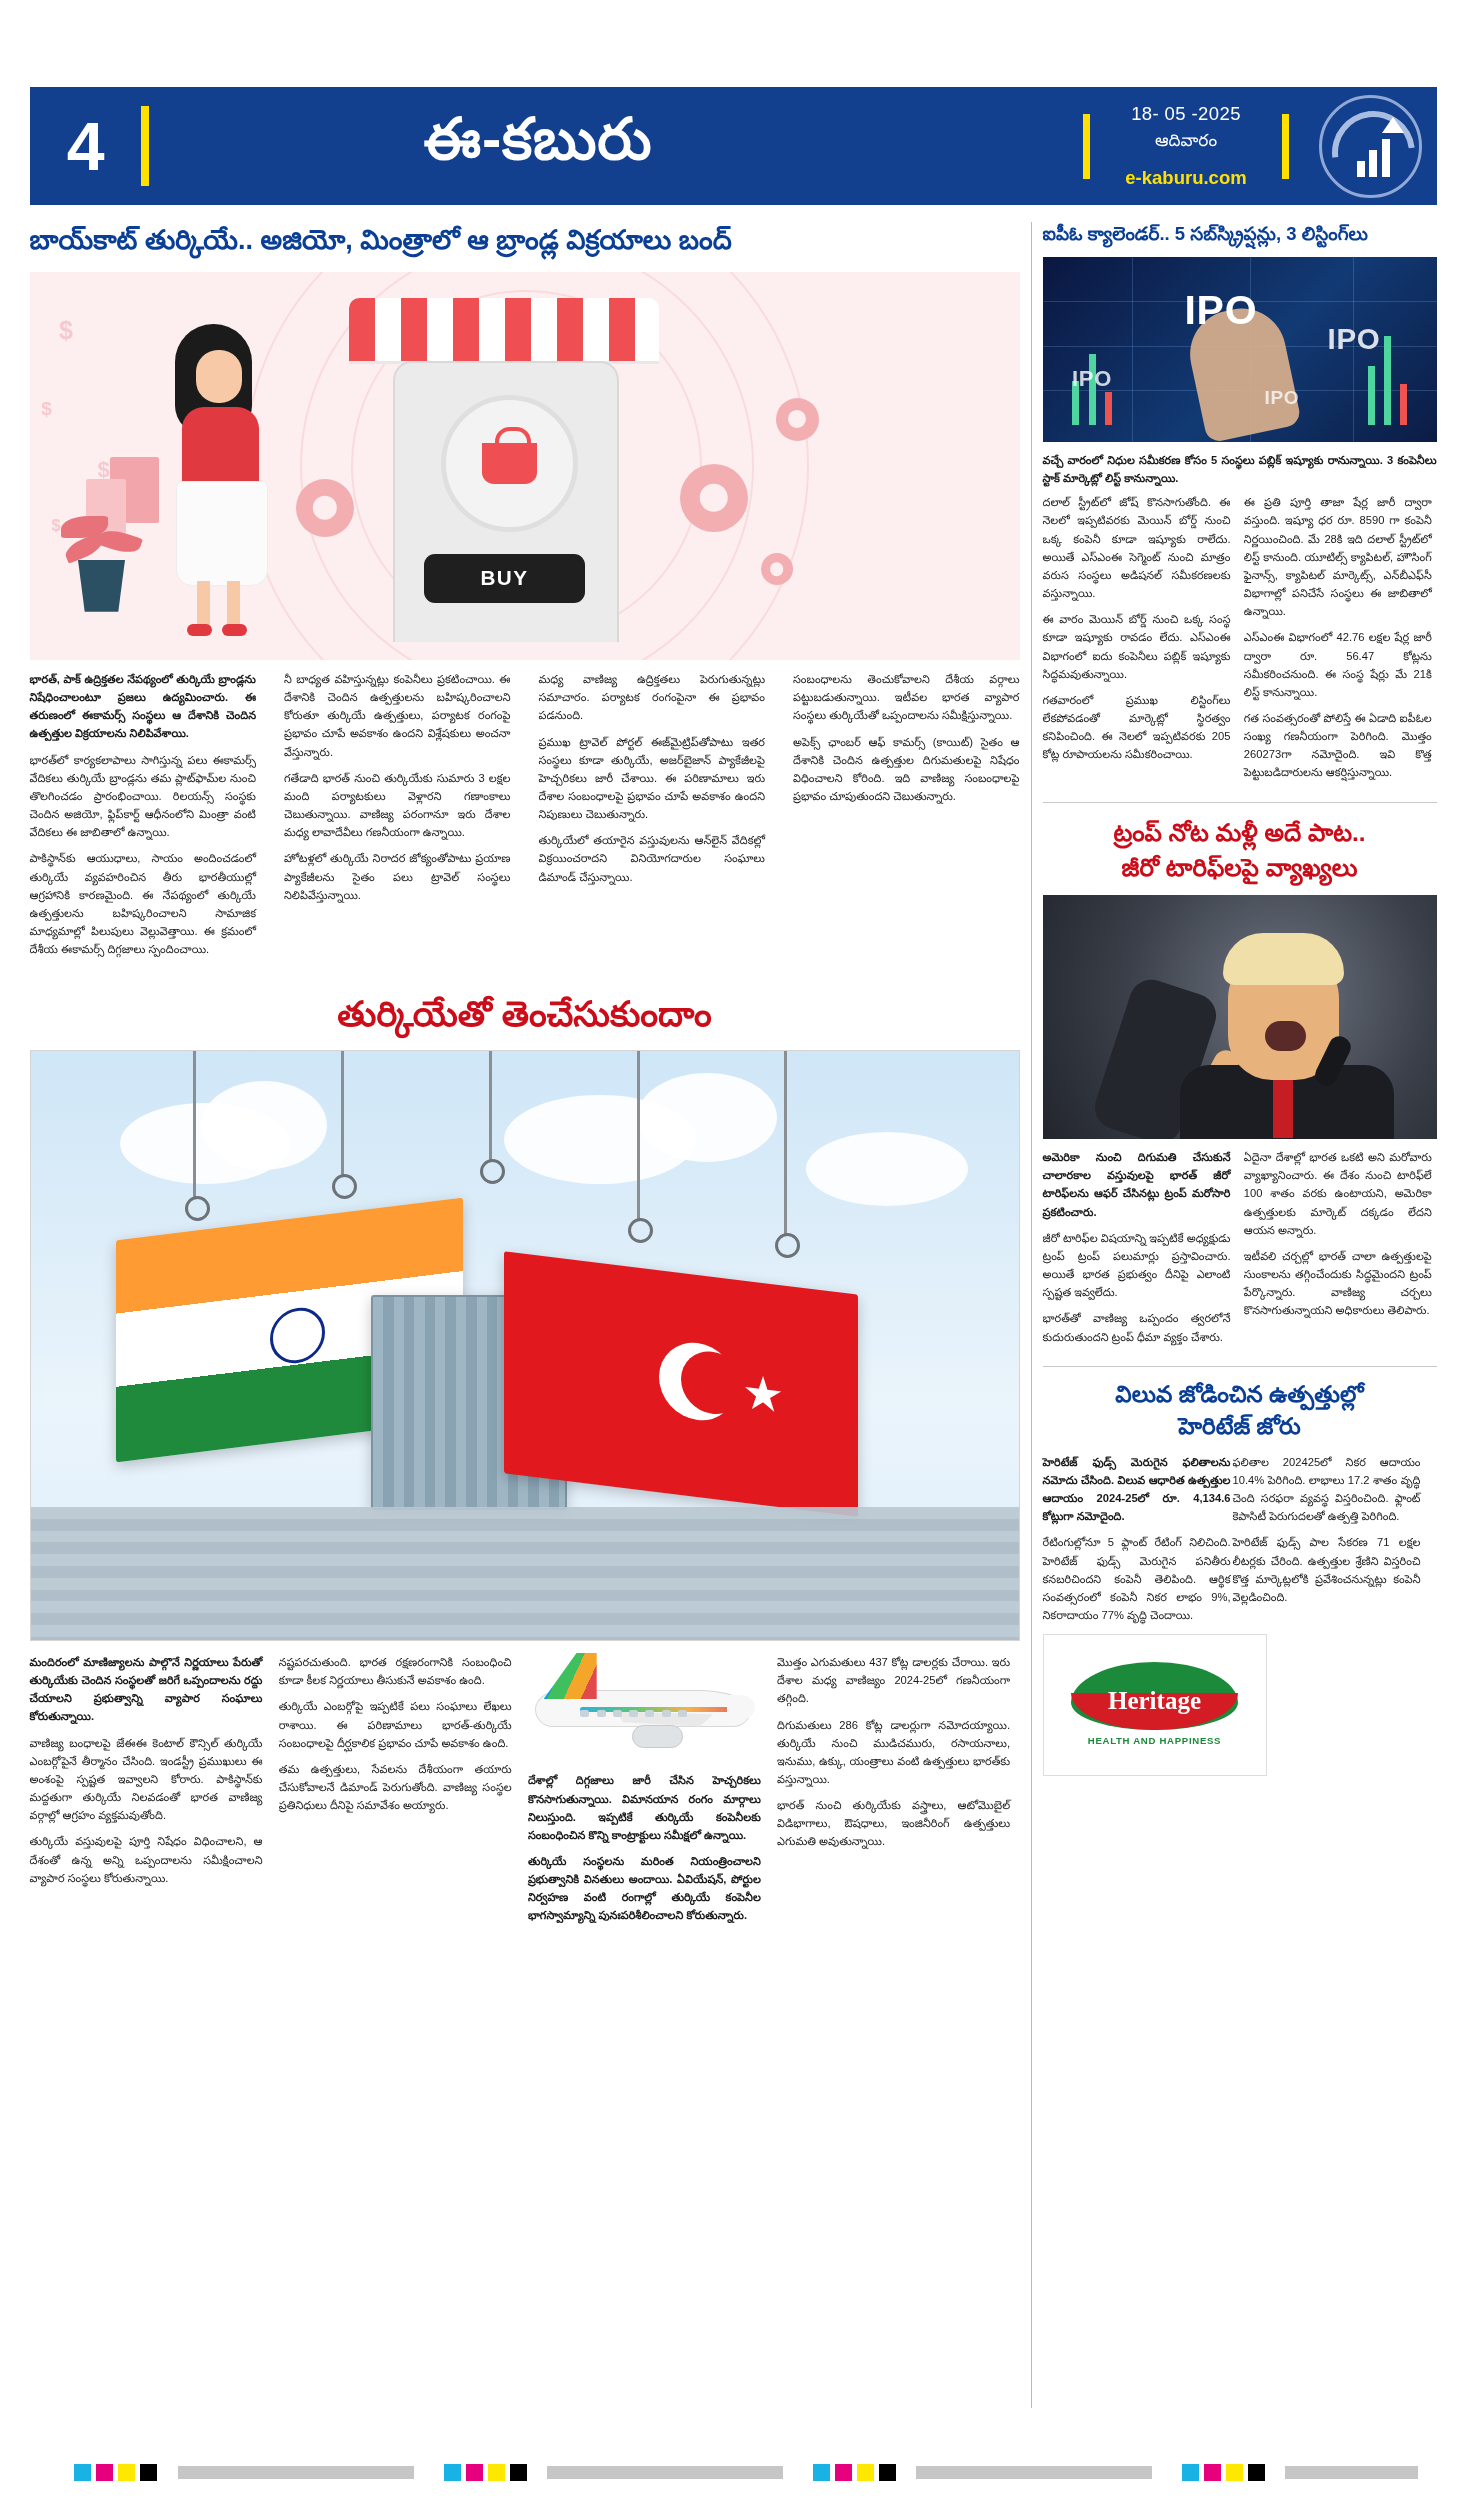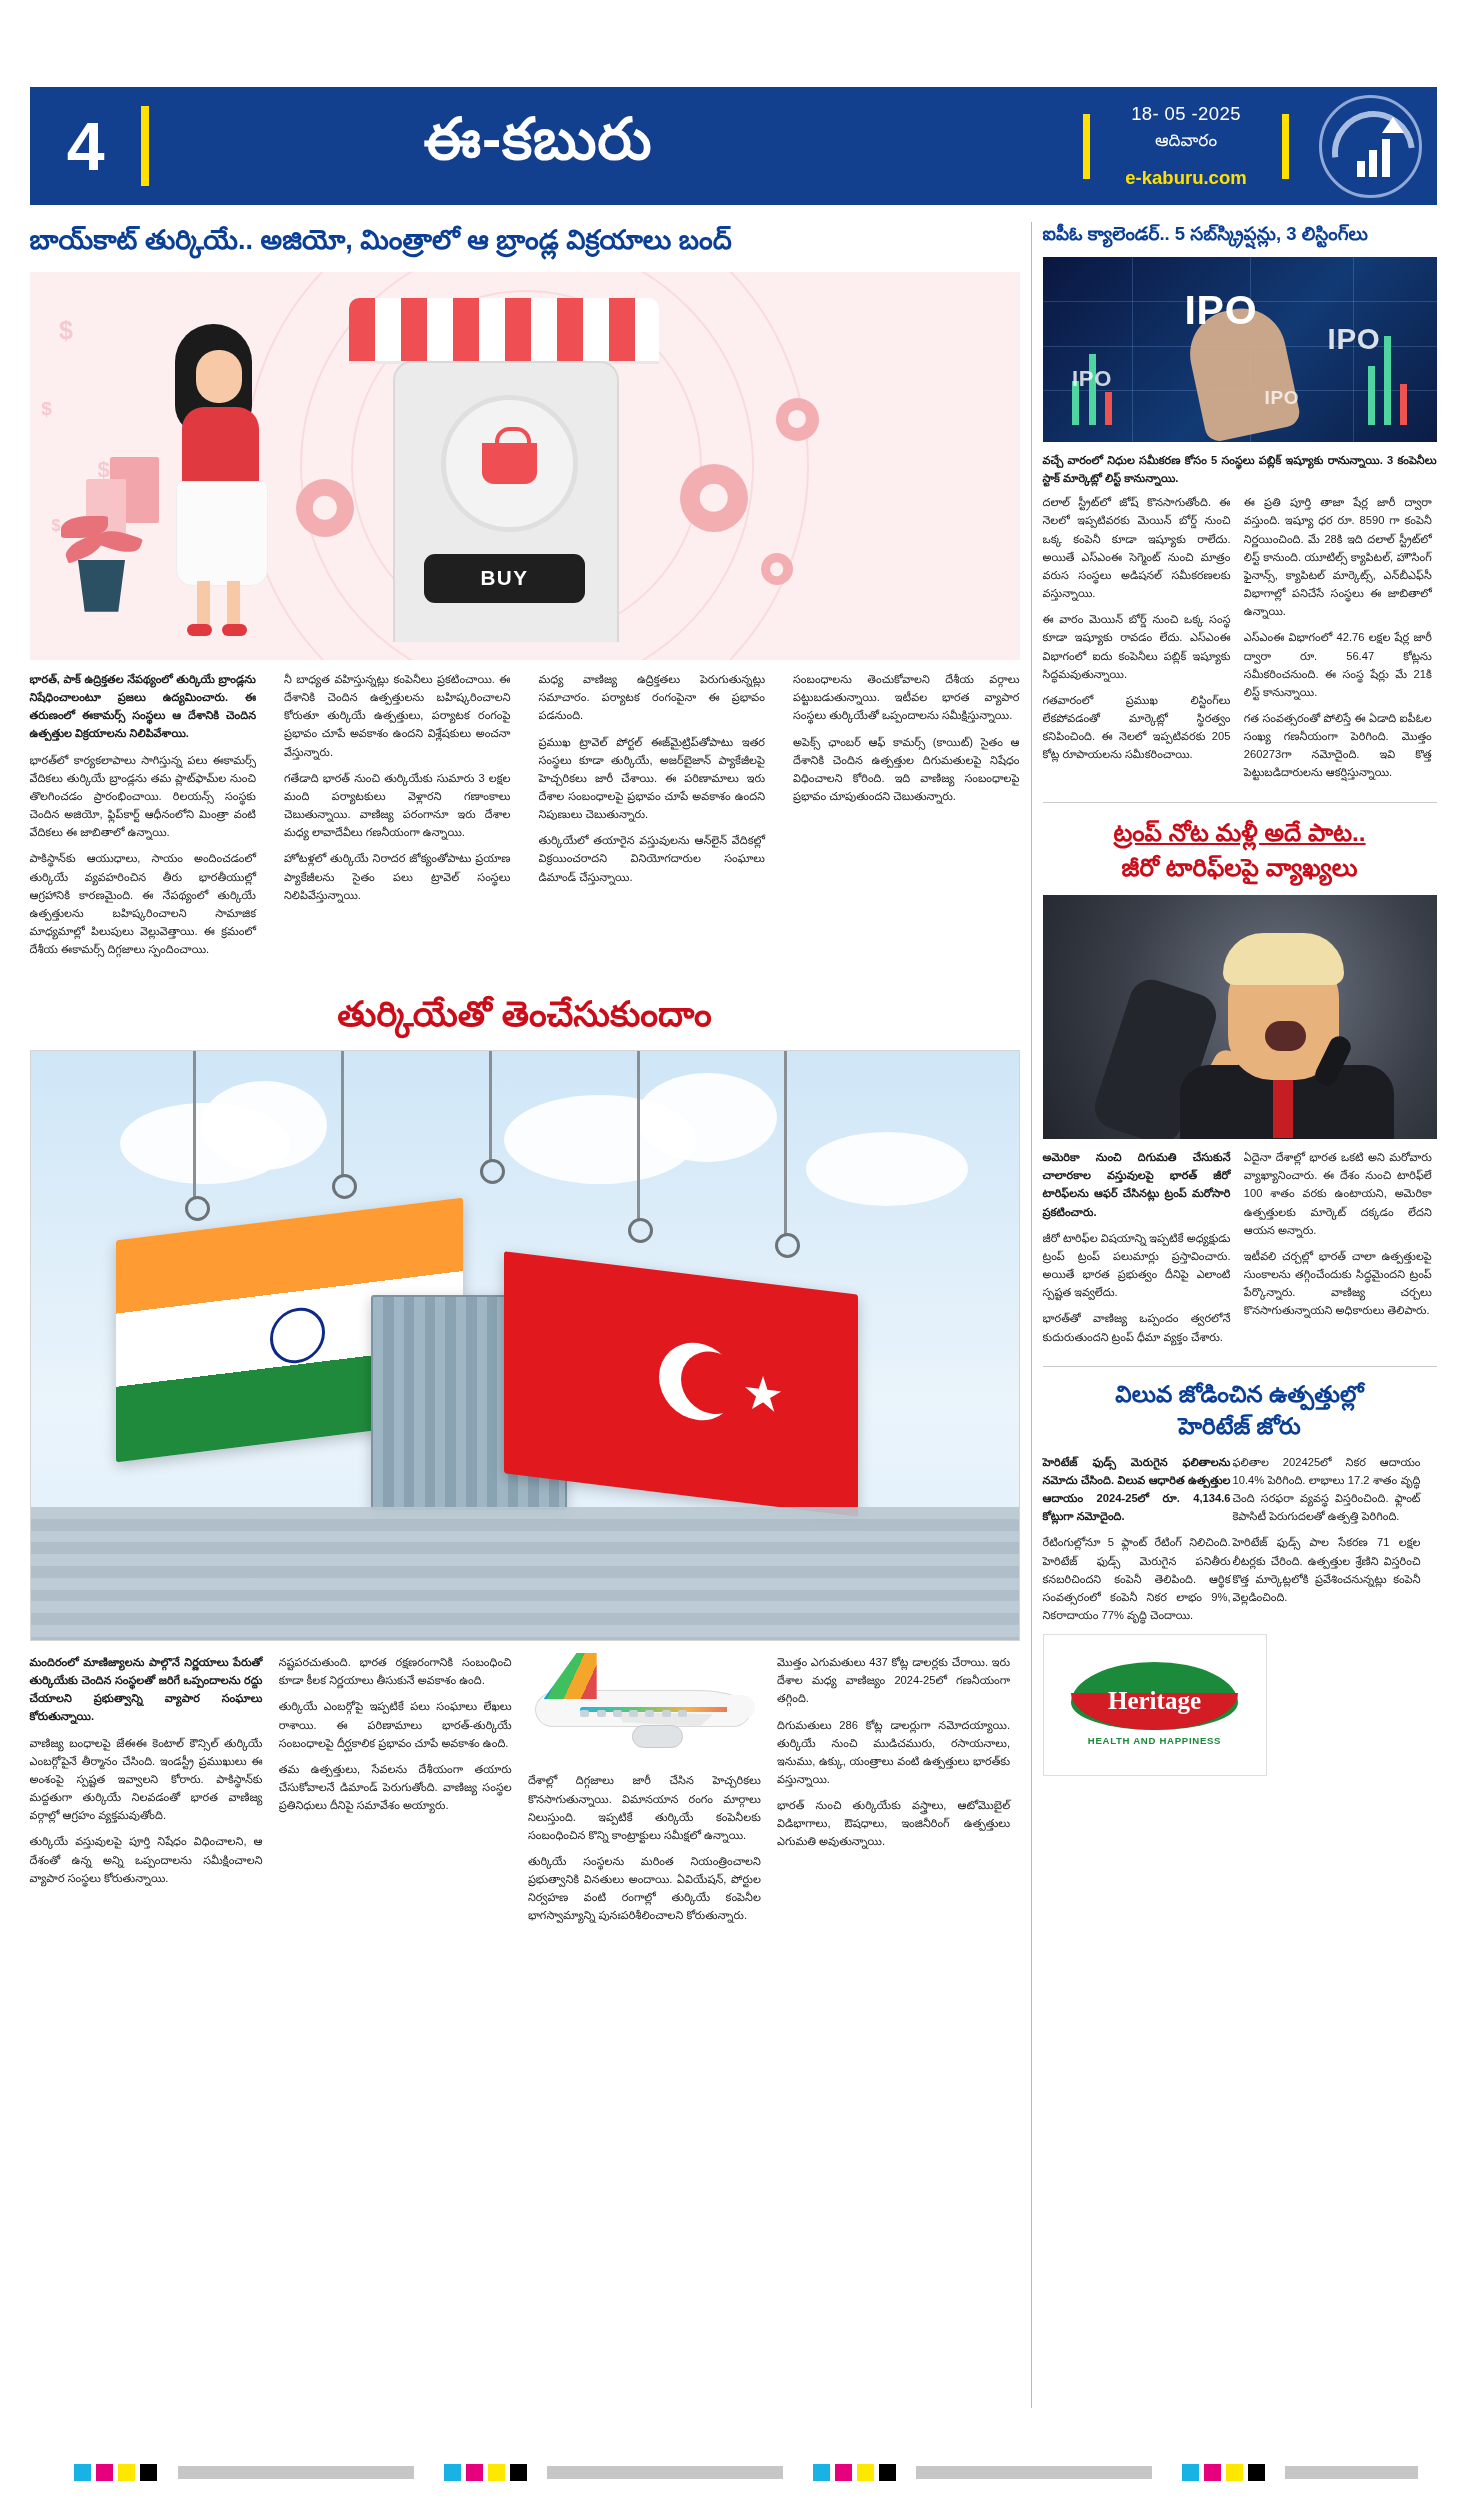--- a/index.html
+++ b/index.html
@@ -825,21 +825,21 @@
               <div class="plane-nose" style="right:-4.4px;top:4.4px;width:28px;height:25px;"></div>
               <div class="plane-window" style="left:44px;"></div>
               <div class="plane-window" style="left:61px;"></div>
               <div class="plane-window" style="left:77px;"></div>
               <div class="plane-window" style="left:93px;"></div>
               <div class="plane-window" style="left:109px;"></div>
               <div class="plane-window" style="left:126px;"></div>
               <div class="plane-window" style="left:142px;"></div>
             </div>
           </div>
-          <div class="cols" style="margin-top:7.4px;">
+          <div class="cols" style="margin-top:7.4px;font-weight:bold;">
             <p>దేశాల్లో దిగ్గజాలు జారీ చేసిన హెచ్చరికలు కొనసాగుతున్నాయి. విమానయాన రంగం మార్గాలు నిలుస్తుంది. ఇప్పటికే తుర్కియే కంపెనీలకు సంబంధించిన కొన్ని కాంట్రాక్టులు సమీక్షలో ఉన్నాయి.</p>
             <p>తుర్కియే సంస్థలను మరింత నియంత్రించాలని ప్రభుత్వానికి వినతులు అందాయి. ఏవియేషన్, పోర్టుల నిర్వహణ వంటి రంగాల్లో తుర్కియే కంపెనీల భాగస్వామ్యాన్ని పునఃపరిశీలించాలని కోరుతున్నారు.</p>
           </div>
         </div>
         <div style="width:233px;" class="cols">
           <p>మొత్తం ఎగుమతులు 437 కోట్ల డాలర్లకు చేరాయి. ఇరు దేశాల మధ్య వాణిజ్యం 2024-25లో గణనీయంగా తగ్గింది.</p>
           <p>దిగుమతులు 286 కోట్ల డాలర్లుగా నమోదయ్యాయి. తుర్కియే నుంచి ముడిచమురు, రసాయనాలు, ఇనుము, ఉక్కు, యంత్రాలు వంటి ఉత్పత్తులు భారత్‌కు వస్తున్నాయి.</p>
           <p>భారత్ నుంచి తుర్కియేకు వస్త్రాలు, ఆటోమొబైల్ విడిభాగాలు, ఔషధాలు, ఇంజినీరింగ్ ఉత్పత్తులు ఎగుమతి అవుతున్నాయి.</p>
         </div>
       </div>
@@ -879,21 +879,21 @@
         </div>
         <div style="width:188px;" class="cols">
           <p>ఈ ప్రతి పూర్తి తాజా షేర్ల జారీ ద్వారా వస్తుంది. ఇష్యూ ధర రూ. 8590 గా కంపెనీ నిర్ణయించింది. మే 28కి ఇది దలాల్ స్ట్రీట్‌లో లిస్ట్ కానుంది. యూటిల్స్ క్యాపిటల్, హౌసింగ్ ఫైనాన్స్, క్యాపిటల్ మార్కెట్స్, ఎన్‌బీఎఫ్‌సీ విభాగాల్లో పనిచేసే సంస్థలు ఈ జాబితాలో ఉన్నాయి.</p>
           <p>ఎస్‌ఎంఈ విభాగంలో 42.76 లక్షల షేర్ల జారీ ద్వారా రూ. 56.47 కోట్లను సమీకరించనుంది. ఈ సంస్థ షేర్లు మే 21కి లిస్ట్ కానున్నాయి.</p>
           <p>గత సంవత్సరంతో పోలిస్తే ఈ ఏడాది ఐపీఓల సంఖ్య గణనీయంగా పెరిగింది. మొత్తం 260273గా నమోదైంది. ఇవి కొత్త పెట్టుబడిదారులను ఆకర్షిస్తున్నాయి.</p>
         </div>
       </div>
 
       <div class="rule"></div>
 
-      <h2 class="head-red" style="font-size:24.4px;text-align:center;margin:14px 0 3px 0;text-decoration:underline;">ట్రంప్ నోట మళ్లీ అదే పాట..</h2>
+      <h2 class="head-red" style="font-size:24.4px;text-align:center;margin:14px 0 3px 0;">ట్రంప్ నోట మళ్లీ అదే పాట..</h2>
       <h2 class="head-red" style="font-size:24.4px;text-align:center;margin:0 0 11.8px 0;">జీరో టారిఫ్‌లపై వ్యాఖ్యలు</h2>
 
       <div class="trump-img">
         <div class="trump-bg"></div>
         <div class="trump-arm">
             <div class="trump-finger"></div>
           </div>
         <div class="trump-suit"></div>
         <div class="trump-tie"></div>
         <div class="trump-face"></div>

